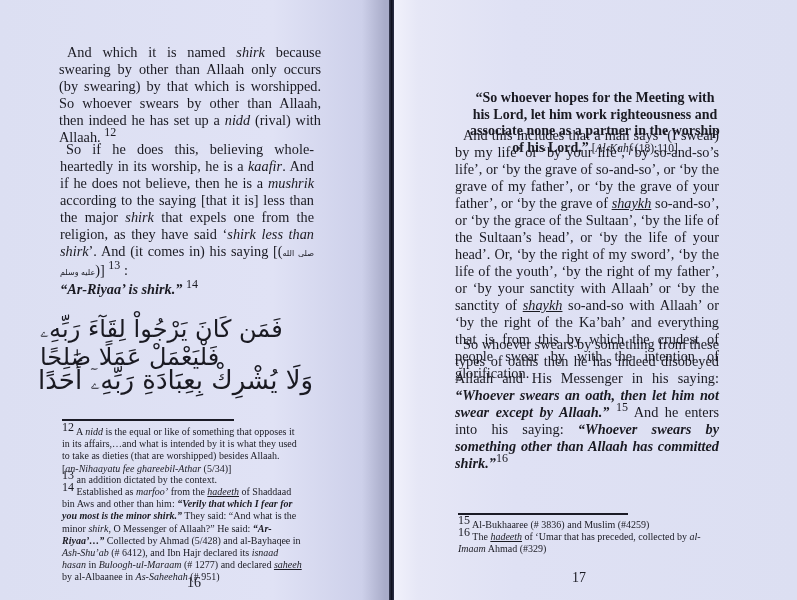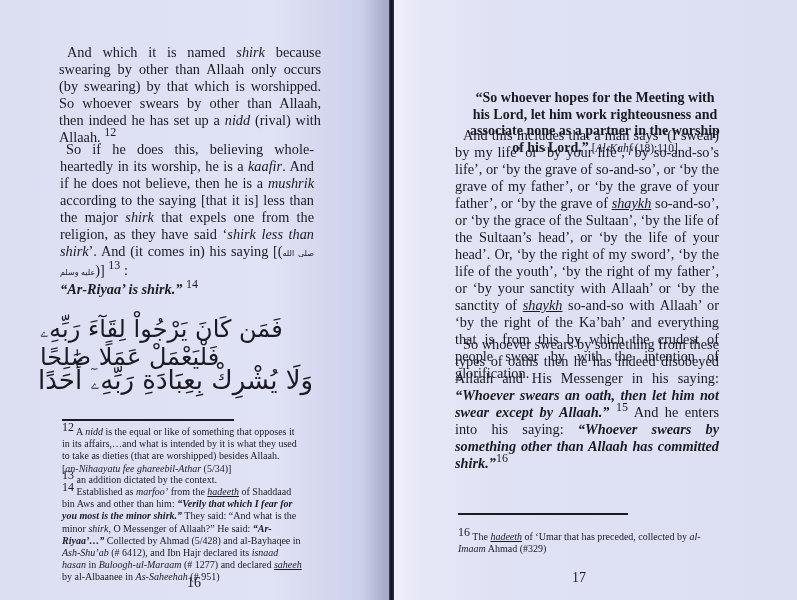--- a/index.html
+++ b/index.html
@@ -83,18 +83,19 @@
   <div class="page page-right">
 
     <div class="quote" style="left:76px; top:42px; width:250px;"><span>“So whoever hopes for the Meeting with his Lord, let him work righteousness and associate none as a partner in the worship of his Lord.”</span><span class="ref"><span> [</span><span class="i">Al-Kahf</span><span> (18):110]</span></span></div>
 
     <p class="p" style="left:61px; top:127px; width:264px; text-indent:8px;"><span>And this includes that a man says ‘(I swear) by my life’ or ‘by your life’, ‘by so-and-so’s life’, or ‘by the grave of so-and-so’, or ‘by the grave of my father’, or ‘by the grave of your father’, or ‘by the grave of </span><span class="i u">shaykh</span><span> so-and-so’, or ‘by the grace of the Sultaan’, ‘by the life of the Sultaan’s head’, or ‘by the life of your head’. Or, ‘by the right of my sword’, ‘by the life of the youth’, ‘by the right of my father’, or ‘by your sanctity with Allaah’ or ‘by the sanctity of </span><span class="i u">shaykh</span><span> so-and-so with Allaah’ or ‘by the right of the Ka’bah’ and everything that is from this by which the crudest of people swear by with the intention of glorification.</span></p>
 
     <p class="p" style="left:61px; top:336px; width:264px; text-indent:8px;"><span>So whoever swears by something from these types of oaths then he has indeed disobeyed Allaah and His Messenger in his saying: </span><span class="bi">“Whoever swears an oath, then let him not swear except by Allaah.”</span> <sup>15</sup><span> And he enters into his saying: </span><span class="bi">“Whoever swears by something other than Allaah has committed shirk.”</span><sup>16</sup></p>
 
     <div class="rule" style="left:64px; top:513px; width:170px;"></div>
 
+    <p class="fn" style="left:64px; top:519px; width:270px;"><span class="sup">15</span><span> Al-Bukhaaree (# 3836) and Muslim (#4259)</span></p>
 
     <p class="fn" style="left:64px; top:531px; width:270px;"><span class="sup">16</span><span> The </span><span class="i u">hadeeth</span><span> of ‘Umar that has preceded, collected by </span><span class="i">al-Imaam</span><span> Ahmad (#329)</span></p>
 
     <div class="pnum" style="left:178px; top:570px;">17</div>
   </div>
 </div>
 
 </body></html>

